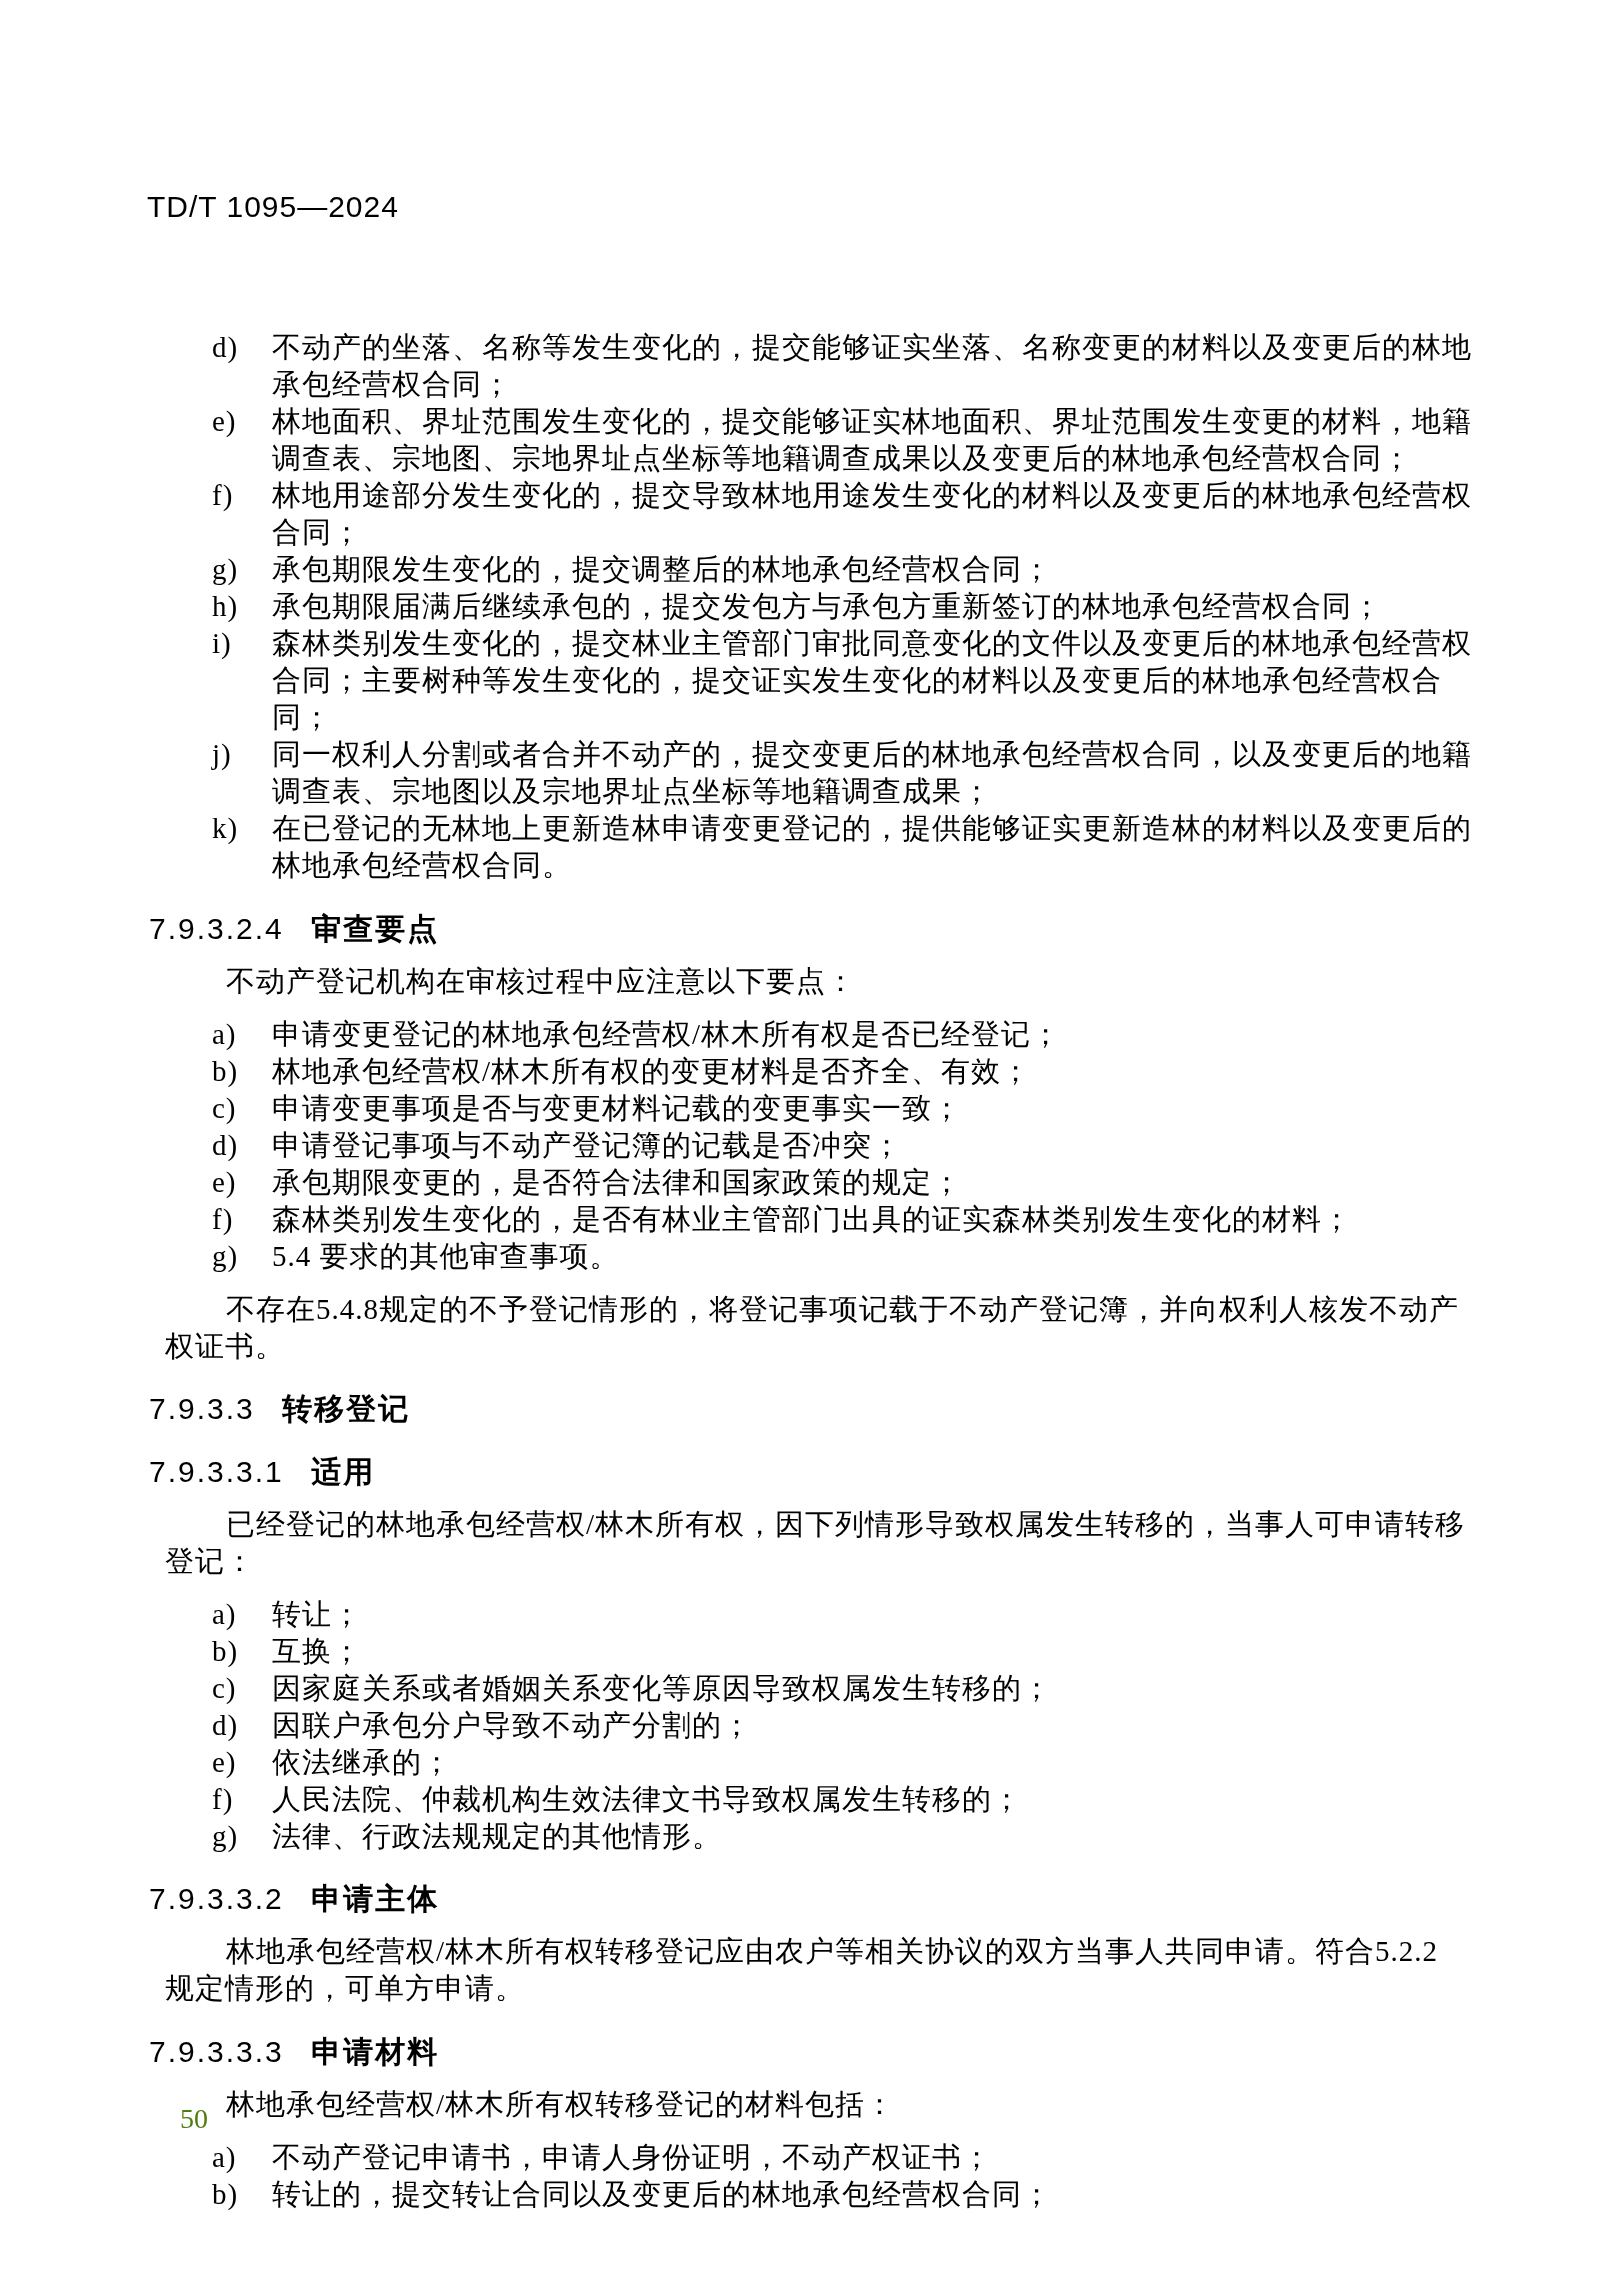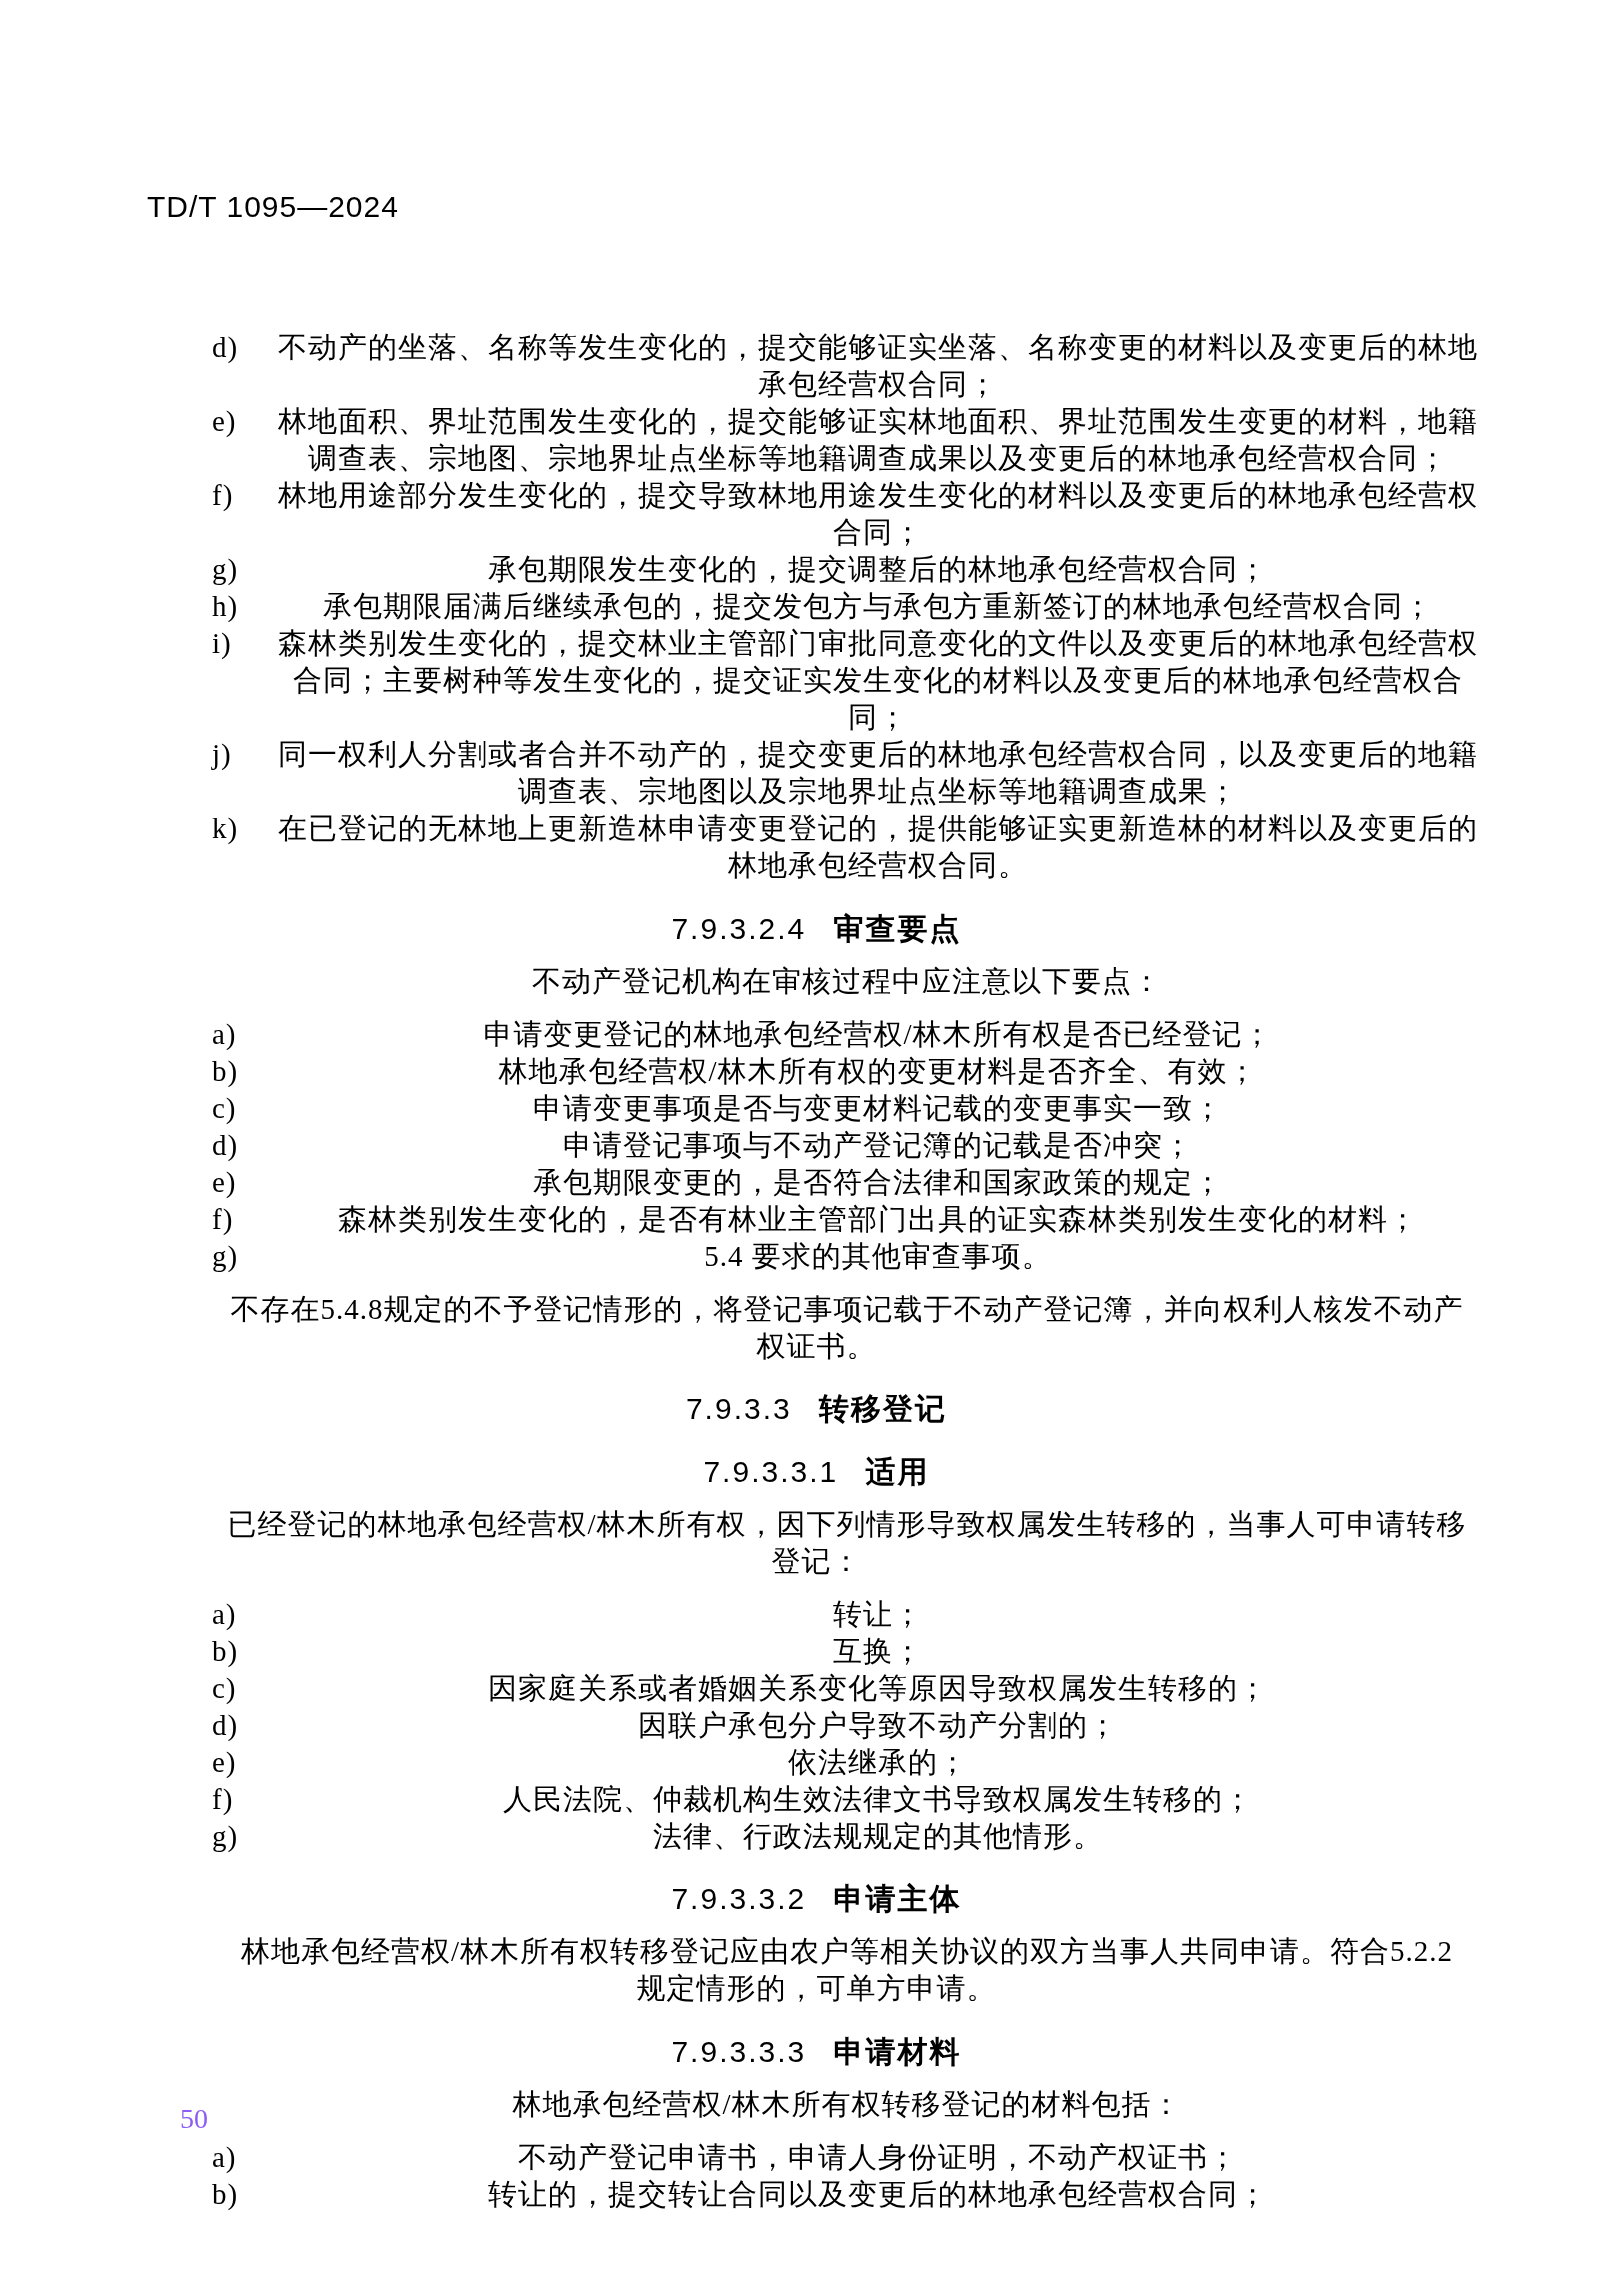--- a/index.html
+++ b/index.html
@@ -4,21 +4,20 @@
 <style>
   html, body { margin: 0; padding: 0; background: #ffffff; }
   .page {
     position: relative;
     width: 1488px;
     height: 2293px;
     background: #ffffff;
     color: #111111;
     overflow: hidden;
     font-family: "Liberation Serif", "DejaVu Serif", serif;
-    text-align: center;
   }
   .doc-header {
     position: absolute;
     top: 190px;
     left: 147px;
     font-family: "Liberation Sans", "DejaVu Sans", sans-serif;
     font-size: 30px;
     letter-spacing: 1px;
     color: #000000;
   }
@@ -52,21 +51,21 @@
     margin: 25.5px 0 9.8px 0;
     letter-spacing: 2px;
   }
   .heading .num { margin-right: 27.4px; }
   .heading .ttl { font-weight: bold; }
   .page-footer {
     position: absolute;
     top: 2103px;
     left: 180px;
     font-size: 28px;
-    color: #8b5cf6;
+    color: #4d7c0f;
   }
 </style>
 </head>
 <body>
 
 <div class="page">
 
   <div class="doc-header">TD/T 1095—2024</div>
 
   <div class="body-area">

